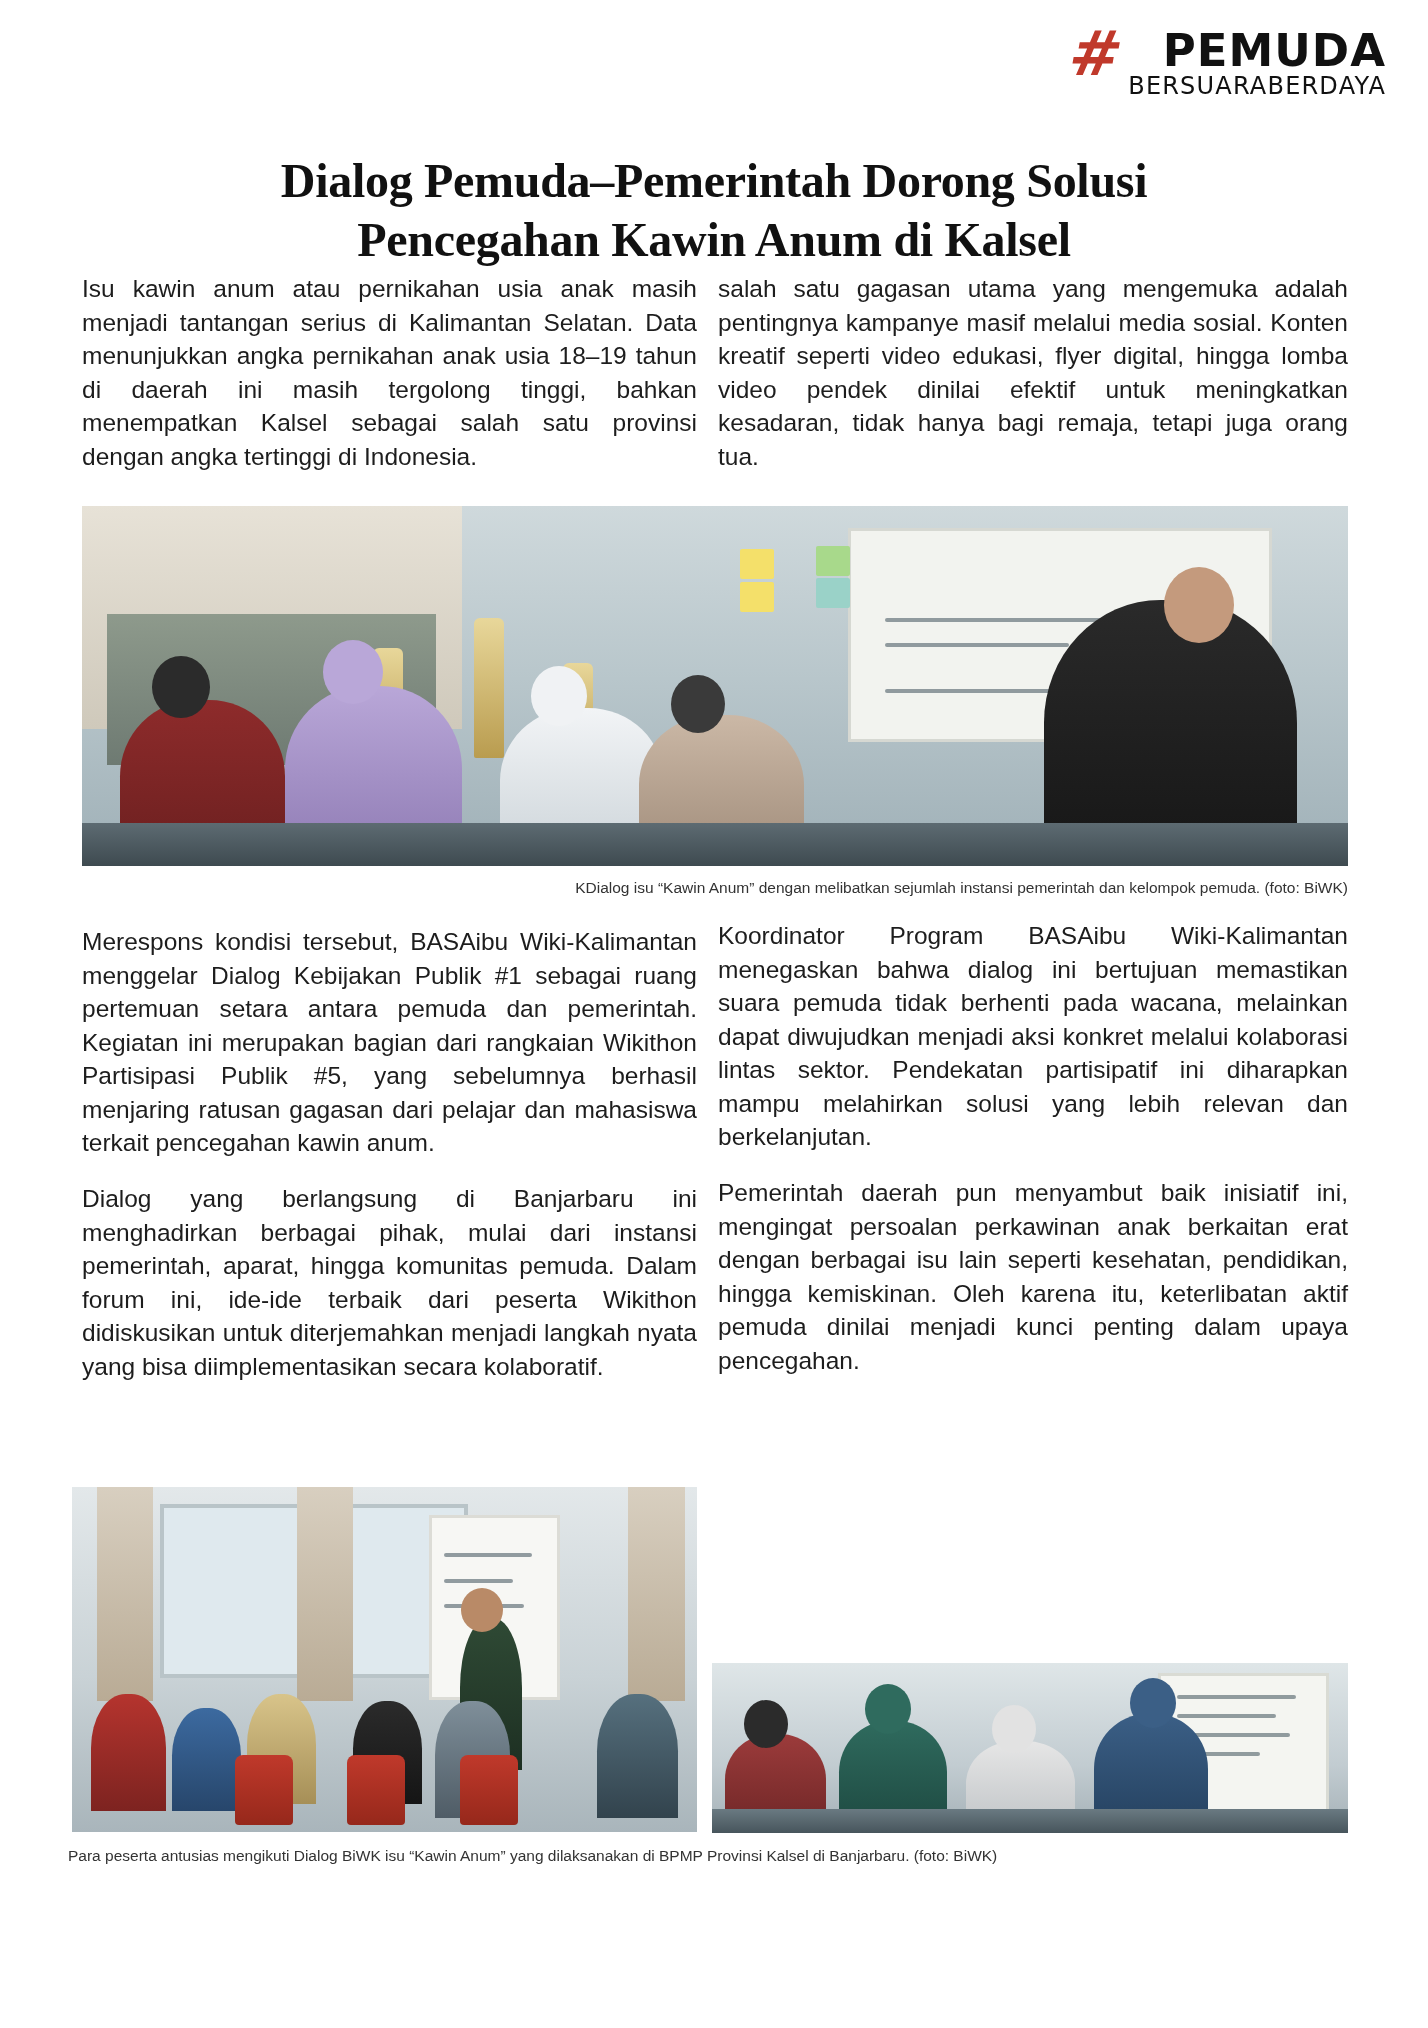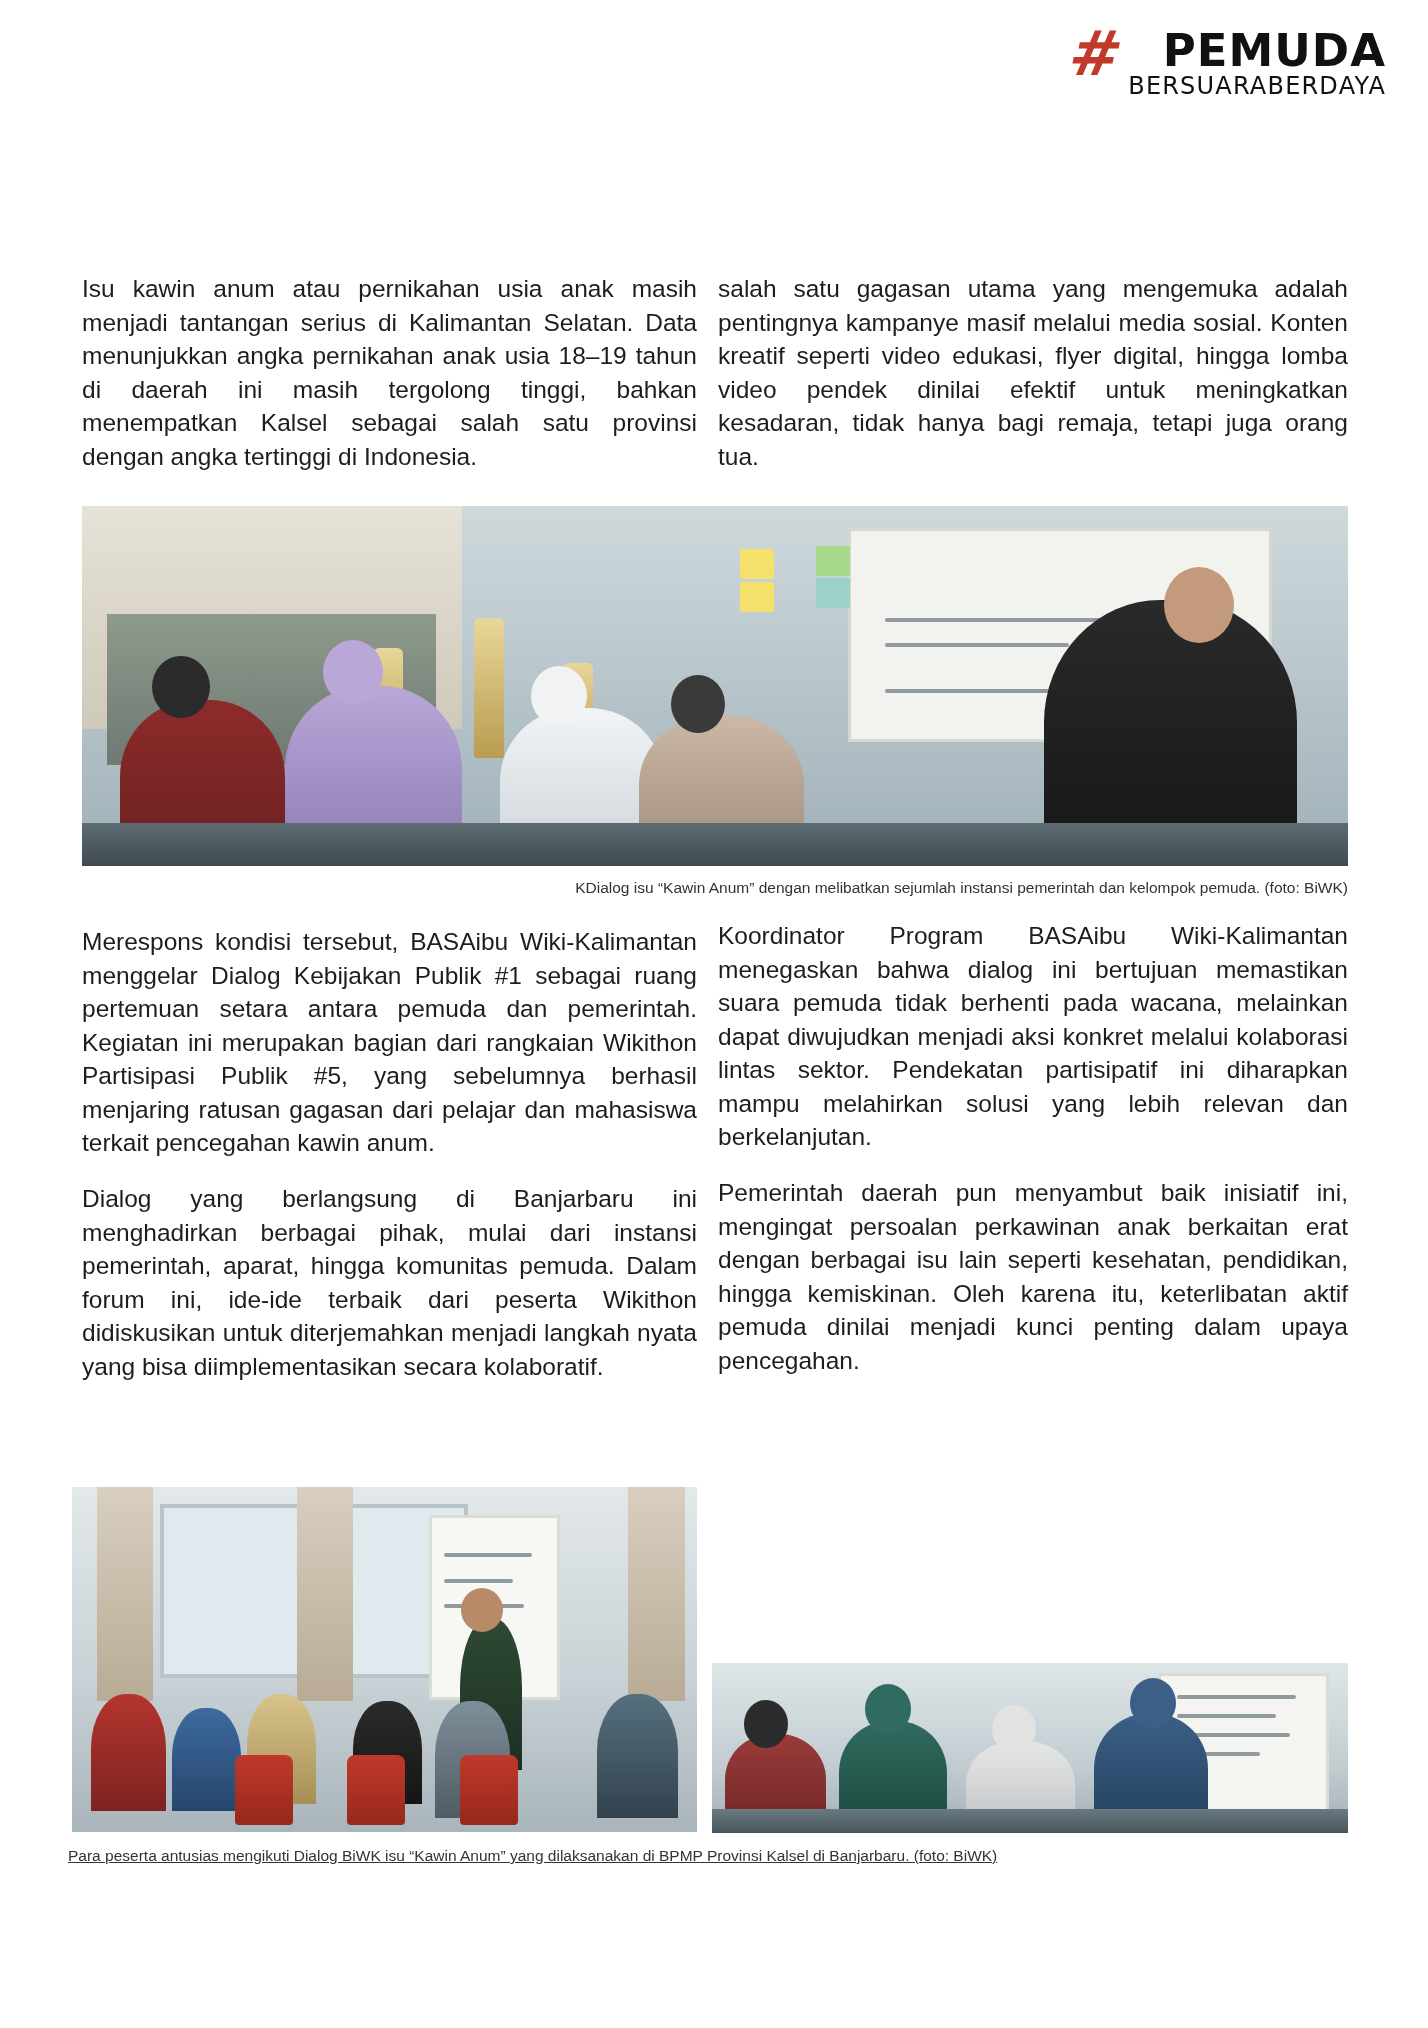--- a/index.html
+++ b/index.html
@@ -151,21 +151,20 @@
     background: #41505a;
   }
   .caption2 {
     position: absolute;
     left: 68px;
     top: 1846px;
     width: 1300px;
     font-size: 15.5px;
     color: #333;
     line-height: 1.3;
-    text-decoration: underline;
   }
 
   
   .scene { position: absolute; inset: 0; }
   .p1-bg {
     background:
       linear-gradient(180deg,#cfd9dc 0%,#b8c6cb 48%,#9fb0b7 100%);
   }
   .wall-left {
     position:absolute; left:0; top:0; width:30%; height:62%;
@@ -236,20 +235,24 @@
 <div class="page">
 
   <div class="masthead">
     <div class="hash-mark">#</div>
     <div class="logo-words">
       <div class="logo-pemuda">PEMUDA</div>
       <div class="logo-sub">BERSUARABERDAYA</div>
     </div>
   </div>
 
+  <h1 class="headline">
+    <span>Dialog Pemuda–Pemerintah Dorong Solusi</span>
+    <span class="l2">Pencegahan Kawin Anum di Kalsel</span>
+  </h1>
 
   <div class="col-left lead-left">
     <p class="body">Isu kawin anum atau pernikahan usia anak masih menjadi tantangan serius di Kalimantan Selatan. Data menunjukkan angka pernikahan anak usia 18–19 tahun di daerah ini masih tergolong tinggi, bahkan menempatkan Kalsel sebagai salah satu provinsi dengan angka tertinggi di Indonesia.</p>
   </div>
   <div class="col-right lead-right">
     <p class="body">salah satu gagasan utama yang mengemuka adalah pentingnya kampanye masif melalui media sosial. Konten kreatif seperti video edukasi, flyer digital, hingga lomba video pendek dinilai efektif untuk meningkatkan kesadaran, tidak hanya bagi remaja, tetapi juga orang tua.</p>
   </div>
 
   <div class="photo1">
     <div class="scene p1-bg">

